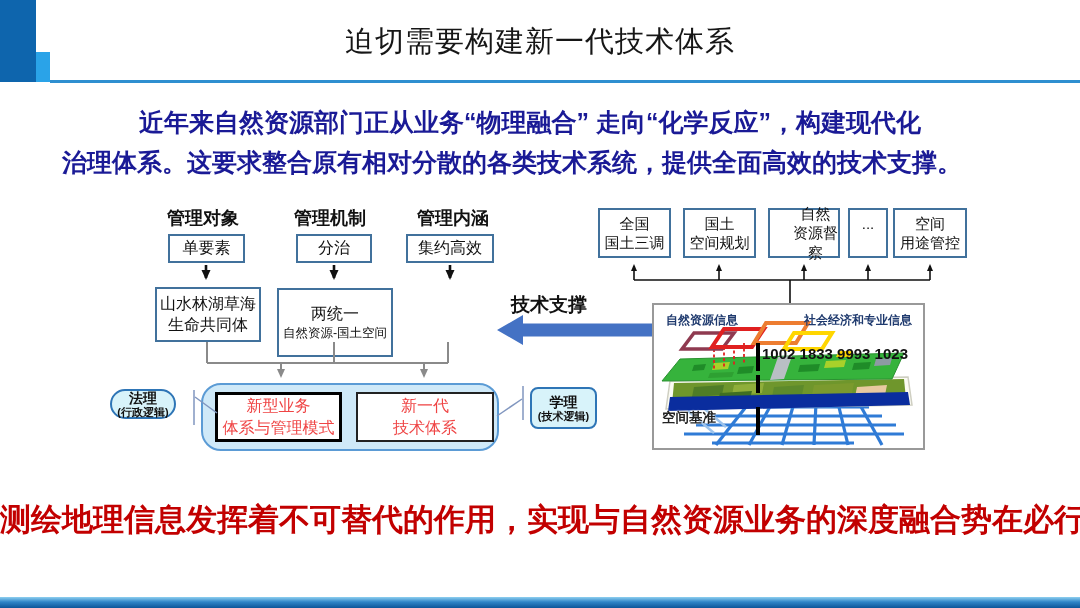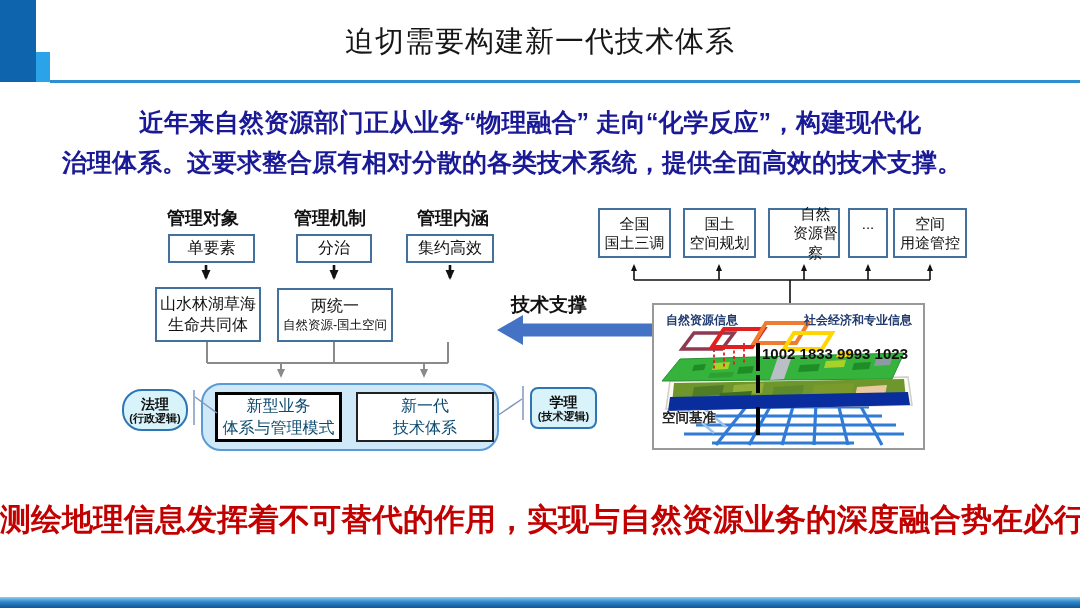--- a/index.html
+++ b/index.html
@@ -24,32 +24,32 @@
           text-align:center; line-height:1.3; }
   .dbox span { display:block; }
 
   .col-header { position:absolute; font-size:18px; font-weight:bold; color:#111; white-space:nowrap; }
 
   .sub-small { font-size:12.5px; white-space:nowrap; }
 
   
   .round-container { position:absolute; left:201px; top:383px; width:298px; height:68px;
                      background:#cfe9f8; border:2px solid #5b9bd5; border-radius:20px; }
-  .outcome-box { position:absolute; background:#fff; color:#0c4a6e; display:flex; flex-direction:column;
+  .outcome-box { position:absolute; background:#fff; color:#ef4444; display:flex; flex-direction:column;
                  align-items:center; justify-content:center; text-align:center; font-size:16px; line-height:1.35; }
   .ob1 { left:215px; top:392px; width:127px; height:50px; border:3px solid #000; }
   .ob2 { left:356px; top:392px; width:138px; height:50px; border:2px solid #222; }
 
   
   .side-label { position:absolute; background:#d8f3fa; border:2px solid #2e75b6; color:#111;
                 display:flex; flex-direction:column; align-items:center; justify-content:center;
                 text-align:center; font-weight:bold; line-height:1.15; }
   .side-label .t { font-size:14px; }
   .side-label .s { font-size:11px; }
-  .sl-left  { left:122px; top:389px; width:66px; height:42px;border-radius:20px; }
+  .sl-left  { left:110px; top:389px; width:66px; height:30px;border-radius:20px; }
   .sl-right { left:530px; top:387px; width:67px; height:42px;border-radius:8px; }
 
   
   .support-label { position:absolute; left:511px; top:292px; font-size:19px; font-weight:bold; color:#111; }
 
   
   .biz { font-size:15px; }
 
   
   .panel { position:absolute; left:652px; top:303px; width:273px; height:147px;
@@ -82,35 +82,35 @@
   <div class="page-title">迫切需要构建新一代技术体系</div>
   <div class="title-rule"></div>
 
   <div class="intro l1">近年来自然资源部门正从业务“物理融合” 走向“化学反应”，构建现代化</div>
   <div class="intro l2">治理体系。这要求整合原有相对分散的各类技术系统，提供全面高效的技术支撑。</div>
 
   <div class="col-header" style="left:167px; top:206px;">管理对象</div>
   <div class="col-header" style="left:294px; top:206px;">管理机制</div>
   <div class="col-header" style="left:417px; top:206px;">管理内涵</div>
 
-  <div class="dbox" style="left:168px; top:234px; width:87px; height:29px; font-size:16px;">
+  <div class="dbox" style="left:168px; top:234px; width:77px; height:29px; font-size:16px;">
     <span>单要素</span>
   </div>
   <div class="dbox" style="left:296px; top:234px; width:76px; height:29px; font-size:16px;">
     <span>分治</span>
   </div>
   <div class="dbox" style="left:406px; top:234px; width:88px; height:29px; font-size:16px;">
     <span>集约高效</span>
   </div>
 
   <div class="dbox" style="left:155px; top:287px; width:106px; height:55px; font-size:16px;">
     <span>山水林湖草海</span>
     <span>生命共同体</span>
   </div>
-  <div class="dbox" style="left:277px; top:288px; width:116px; height:54px; font-size:16px;">
+  <div class="dbox" style="left:277px; top:288px; width:116px; height:69px; font-size:16px;">
     <span>两统一</span>
     <span class="sub-small">自然资源-国土空间</span>
   </div>
 
   <div class="round-container"></div>
   <div class="outcome-box ob1">
     <span>新型业务</span>
     <span>体系与管理模式</span>
   </div>
   <div class="outcome-box ob2">

